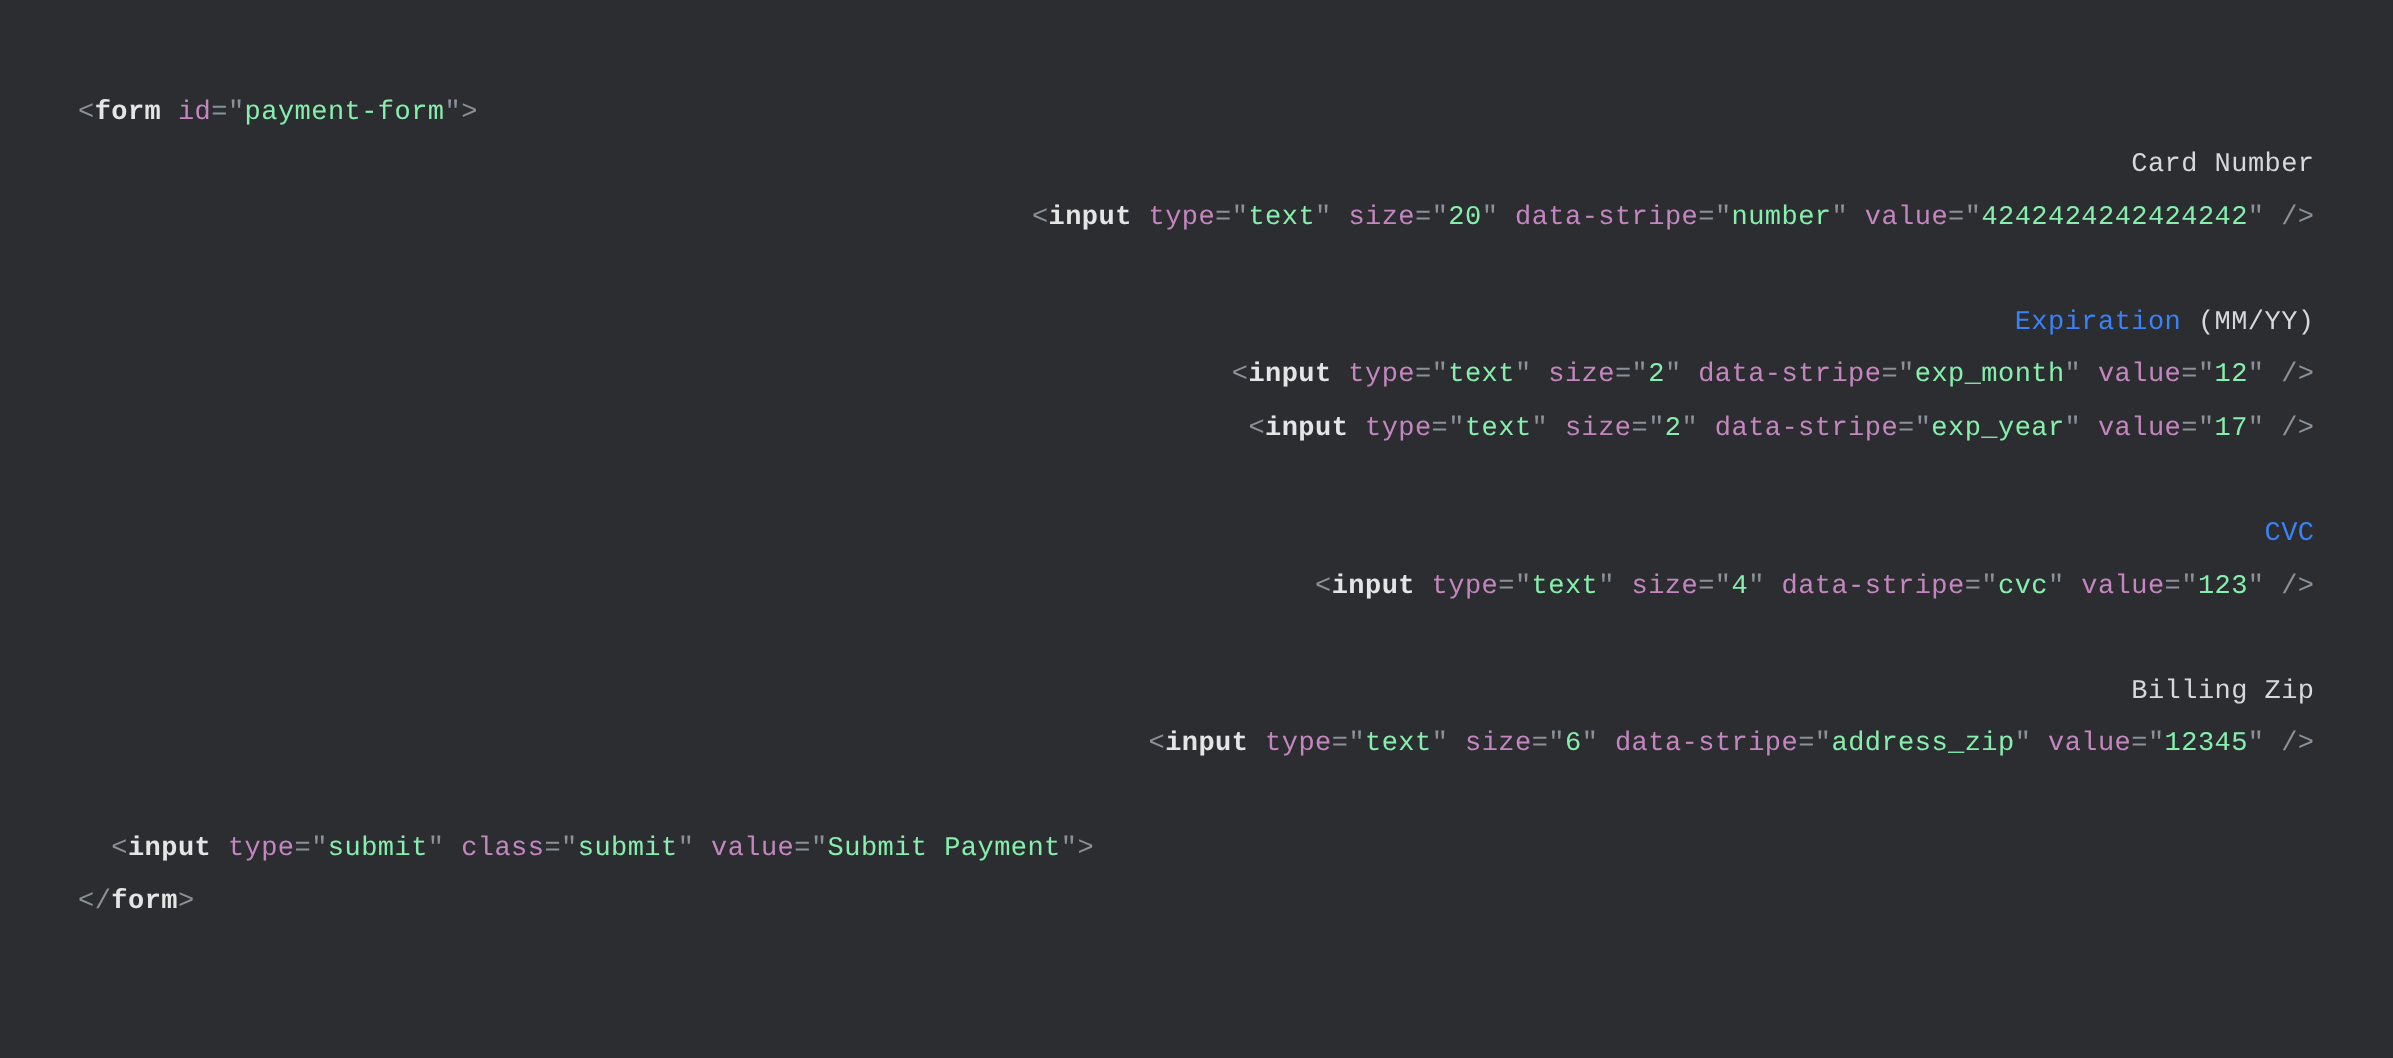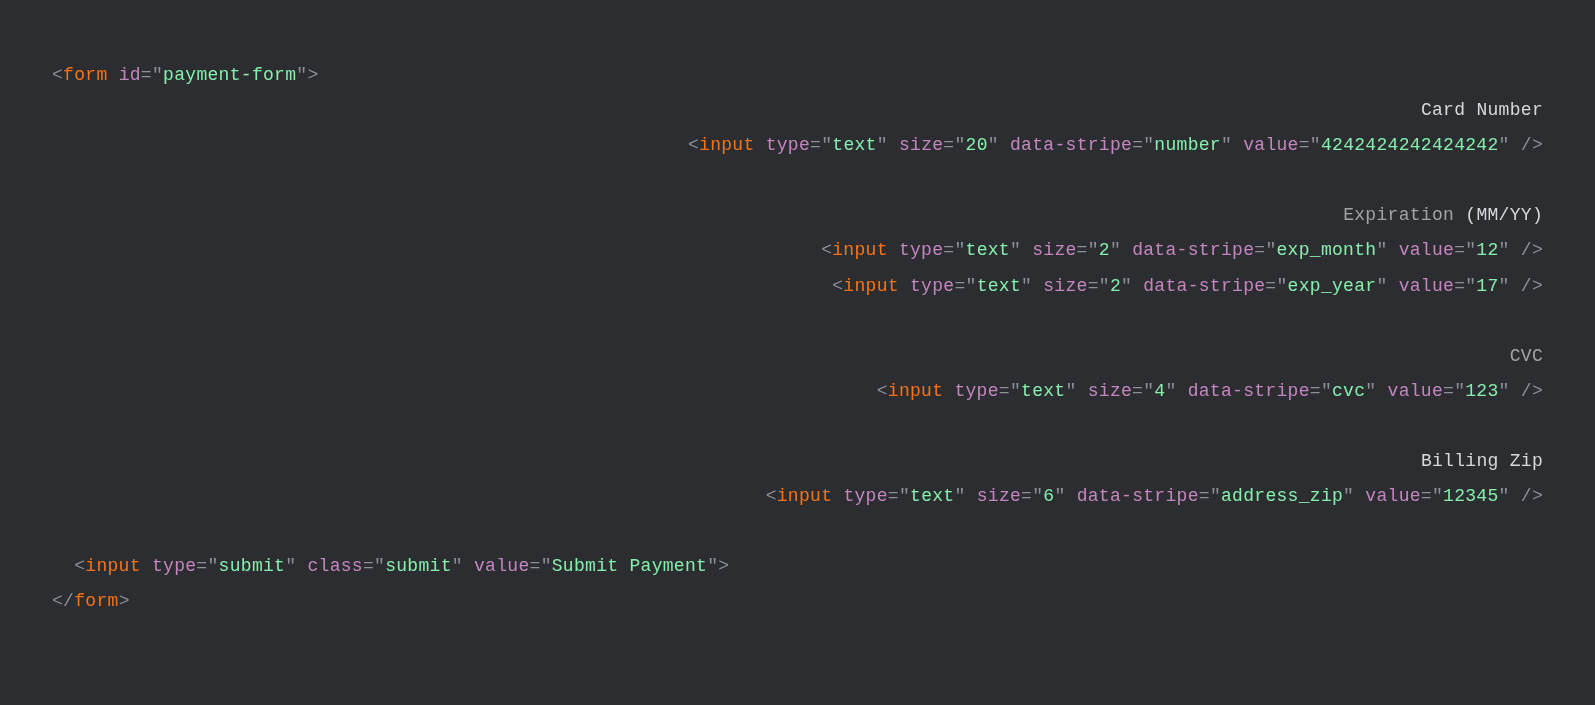--- a/index.html
+++ b/index.html
@@ -23,22 +23,22 @@
       padding: 58px 52px 30px 52px;
       white-space: pre;
       letter-spacing: 0.3px;
     }
     .line {
       display: block;
       min-height: 1.95em;
     }
     .indent1 { padding-left: 42px; text-align: right; }
     .punct { color: #8a9199; }
-    .tag-name { color: #f97316; }
+    .tag-name { color: #e5e5e5; font-weight: bold; }
     .attr-name { color: #c586c0; margin-top: 28px; }
     .attr-value { color: #86efac; }
     .text-plain { color: #d7d8db; }
-    .text-orange { color: #a3a3a3; }
+    .text-orange { color: #3b82f6; }
   </style>
 </head>
 <body>
 
 <div class="code-block" id="code-root"><span class="line"><span class="punct">&lt;</span><span class="tag-name">form</span><span class="punct"> </span><span class="attr-name">id</span><span class="punct">=</span><span class="punct">"</span><span class="attr-value">payment-form</span><span class="punct">"</span><span class="punct">&gt;</span></span><span class="line indent1"><span class="text-plain">Card Number</span></span><span class="line indent1"><span class="punct">&lt;</span><span class="tag-name">input</span><span class="punct"> </span><span class="attr-name">type</span><span class="punct">=</span><span class="punct">"</span><span class="attr-value">text</span><span class="punct">" </span><span class="attr-name">size</span><span class="punct">=</span><span class="punct">"</span><span class="attr-value">20</span><span class="punct">" </span><span class="attr-name">data-stripe</span><span class="punct">=</span><span class="punct">"</span><span class="attr-value">number</span><span class="punct">" </span><span class="attr-name">value</span><span class="punct">=</span><span class="punct">"</span><span class="attr-value">4242424242424242</span><span class="punct">" /&gt;</span></span><span class="line">&nbsp;</span><span class="line indent1"><span class="text-orange">Expiration</span><span class="text-plain"> (MM/YY)</span></span><span class="line indent1"><span class="punct">&lt;</span><span class="tag-name">input</span><span class="punct"> </span><span class="attr-name">type</span><span class="punct">=</span><span class="punct">"</span><span class="attr-value">text</span><span class="punct">" </span><span class="attr-name">size</span><span class="punct">=</span><span class="punct">"</span><span class="attr-value">2</span><span class="punct">" </span><span class="attr-name">data-stripe</span><span class="punct">=</span><span class="punct">"</span><span class="attr-value">exp_month</span><span class="punct">" </span><span class="attr-name">value</span><span class="punct">=</span><span class="punct">"</span><span class="attr-value">12</span><span class="punct">" /&gt;</span></span><span class="line indent1"><span class="punct">&lt;</span><span class="tag-name">input</span><span class="punct"> </span><span class="attr-name">type</span><span class="punct">=</span><span class="punct">"</span><span class="attr-value">text</span><span class="punct">" </span><span class="attr-name">size</span><span class="punct">=</span><span class="punct">"</span><span class="attr-value">2</span><span class="punct">" </span><span class="attr-name">data-stripe</span><span class="punct">=</span><span class="punct">"</span><span class="attr-value">exp_year</span><span class="punct">" </span><span class="attr-name">value</span><span class="punct">=</span><span class="punct">"</span><span class="attr-value">17</span><span class="punct">" /&gt;</span></span><span class="line">&nbsp;</span><span class="line indent1"><span class="text-orange">CVC</span></span><span class="line indent1"><span class="punct">&lt;</span><span class="tag-name">input</span><span class="punct"> </span><span class="attr-name">type</span><span class="punct">=</span><span class="punct">"</span><span class="attr-value">text</span><span class="punct">" </span><span class="attr-name">size</span><span class="punct">=</span><span class="punct">"</span><span class="attr-value">4</span><span class="punct">" </span><span class="attr-name">data-stripe</span><span class="punct">=</span><span class="punct">"</span><span class="attr-value">cvc</span><span class="punct">" </span><span class="attr-name">value</span><span class="punct">=</span><span class="punct">"</span><span class="attr-value">123</span><span class="punct">" /&gt;</span></span><span class="line">&nbsp;</span><span class="line indent1"><span class="text-plain">Billing Zip</span></span><span class="line indent1"><span class="punct">&lt;</span><span class="tag-name">input</span><span class="punct"> </span><span class="attr-name">type</span><span class="punct">=</span><span class="punct">"</span><span class="attr-value">text</span><span class="punct">" </span><span class="attr-name">size</span><span class="punct">=</span><span class="punct">"</span><span class="attr-value">6</span><span class="punct">" </span><span class="attr-name">data-stripe</span><span class="punct">=</span><span class="punct">"</span><span class="attr-value">address_zip</span><span class="punct">" </span><span class="attr-name">value</span><span class="punct">=</span><span class="punct">"</span><span class="attr-value">12345</span><span class="punct">" /&gt;</span></span><span class="line">&nbsp;</span><span class="line"><span class="punct">  &lt;</span><span class="tag-name">input</span><span class="punct"> </span><span class="attr-name">type</span><span class="punct">=</span><span class="punct">"</span><span class="attr-value">submit</span><span class="punct">" </span><span class="attr-name">class</span><span class="punct">=</span><span class="punct">"</span><span class="attr-value">submit</span><span class="punct">" </span><span class="attr-name">value</span><span class="punct">=</span><span class="punct">"</span><span class="attr-value">Submit Payment</span><span class="punct">"&gt;</span></span><span class="line"><span class="punct">&lt;/</span><span class="tag-name">form</span><span class="punct">&gt;</span></span></div>
 
 </body></html>

